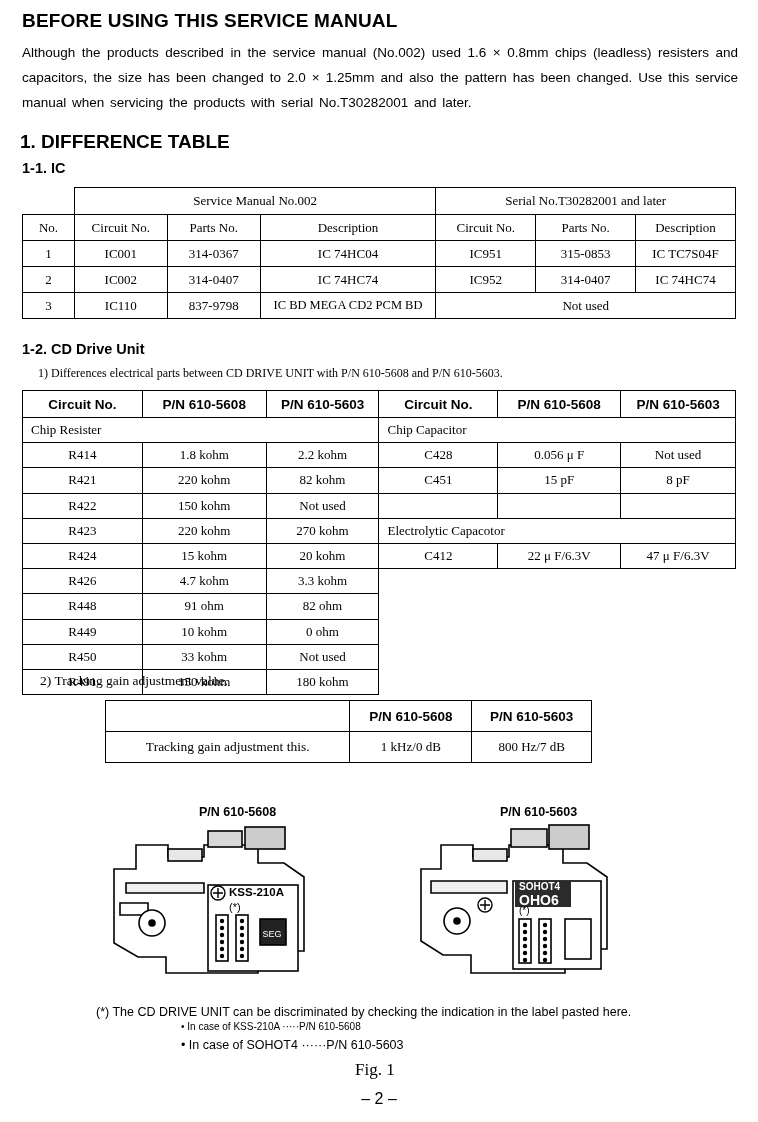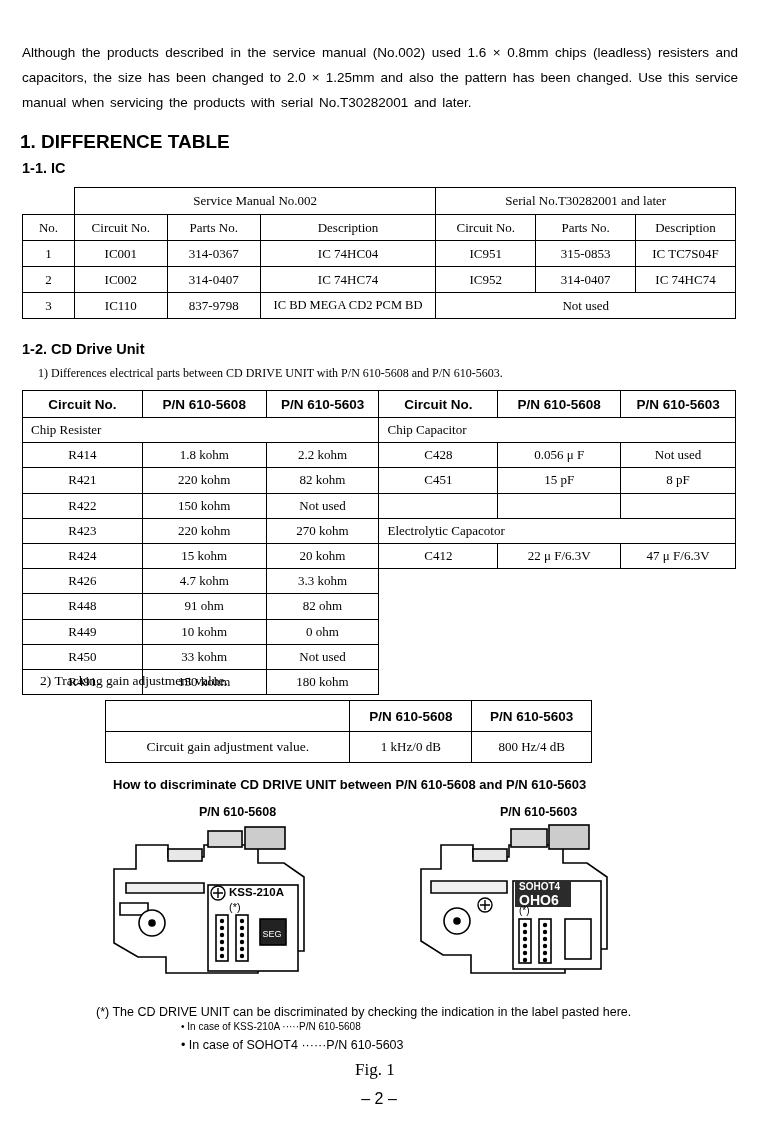--- a/index.html
+++ b/index.html
@@ -201,20 +201,21 @@
     text-align: center;
     font-family: "Liberation Sans", sans-serif;
     font-size: 16px;
   }
 </style>
 </head>
 <body>
 
 <div class="page">
 
+  <div class="h1-main">BEFORE USING THIS SERVICE MANUAL</div>
 
   <div class="intro">Although the products described in the service manual (No.002) used 1.6 × 0.8mm chips (leadless) resisters and capacitors, the size has been changed to 2.0 × 1.25mm and also the pattern has been changed. Use this service manual when servicing the products with serial No.T30282001 and later.</div>
 
   <div class="h2-diff">1. DIFFERENCE TABLE</div>
 
   <div class="h3-ic">1-1. IC</div>
 
   <table class="tbl-ic">
     <colgroup>
       <col style="width:52px">
@@ -384,28 +385,27 @@
       <col style="width:122px">
       <col style="width:120px">
     </colgroup>
     <tbody>
       <tr>
         <td class="hdr"></td>
         <td class="hdr">P/N 610-5608</td>
         <td class="hdr">P/N 610-5603</td>
       </tr>
       <tr>
-        <td class="lbl">Circuit gain adjustment value.</td>
+        <td class="lbl">Tracking gain adjustment this.</td>
         <td>1 kHz/0 dB</td>
-        <td>800 Hz/4 dB</td>
+        <td>800 Hz/7 dB</td>
       </tr>
     </tbody>
   </table>
 
-  <div class="how-to">How to discriminate CD DRIVE UNIT between P/N 610-5608 and P/N 610-5603</div>
 
   <div class="fig-label-left">P/N 610-5608</div>
   <div class="fig-label-right">P/N 610-5603</div>
 
   <div class="drive-fig fig-left">
     <svg width="240" height="170" viewBox="0 0 240 170" xmlns="http://www.w3.org/2000/svg">
       <g fill="none" stroke="#000" stroke-width="1.6">
 
         <path d="M6,46 L6,120 L30,134 L58,134 L58,150 L150,150 L150,128 L196,128 L196,54 L176,40 L150,40 L150,22 L96,22 L96,34 L60,34 L60,22 L28,22 L28,46 Z" fill="#ffffff"></path>
 

